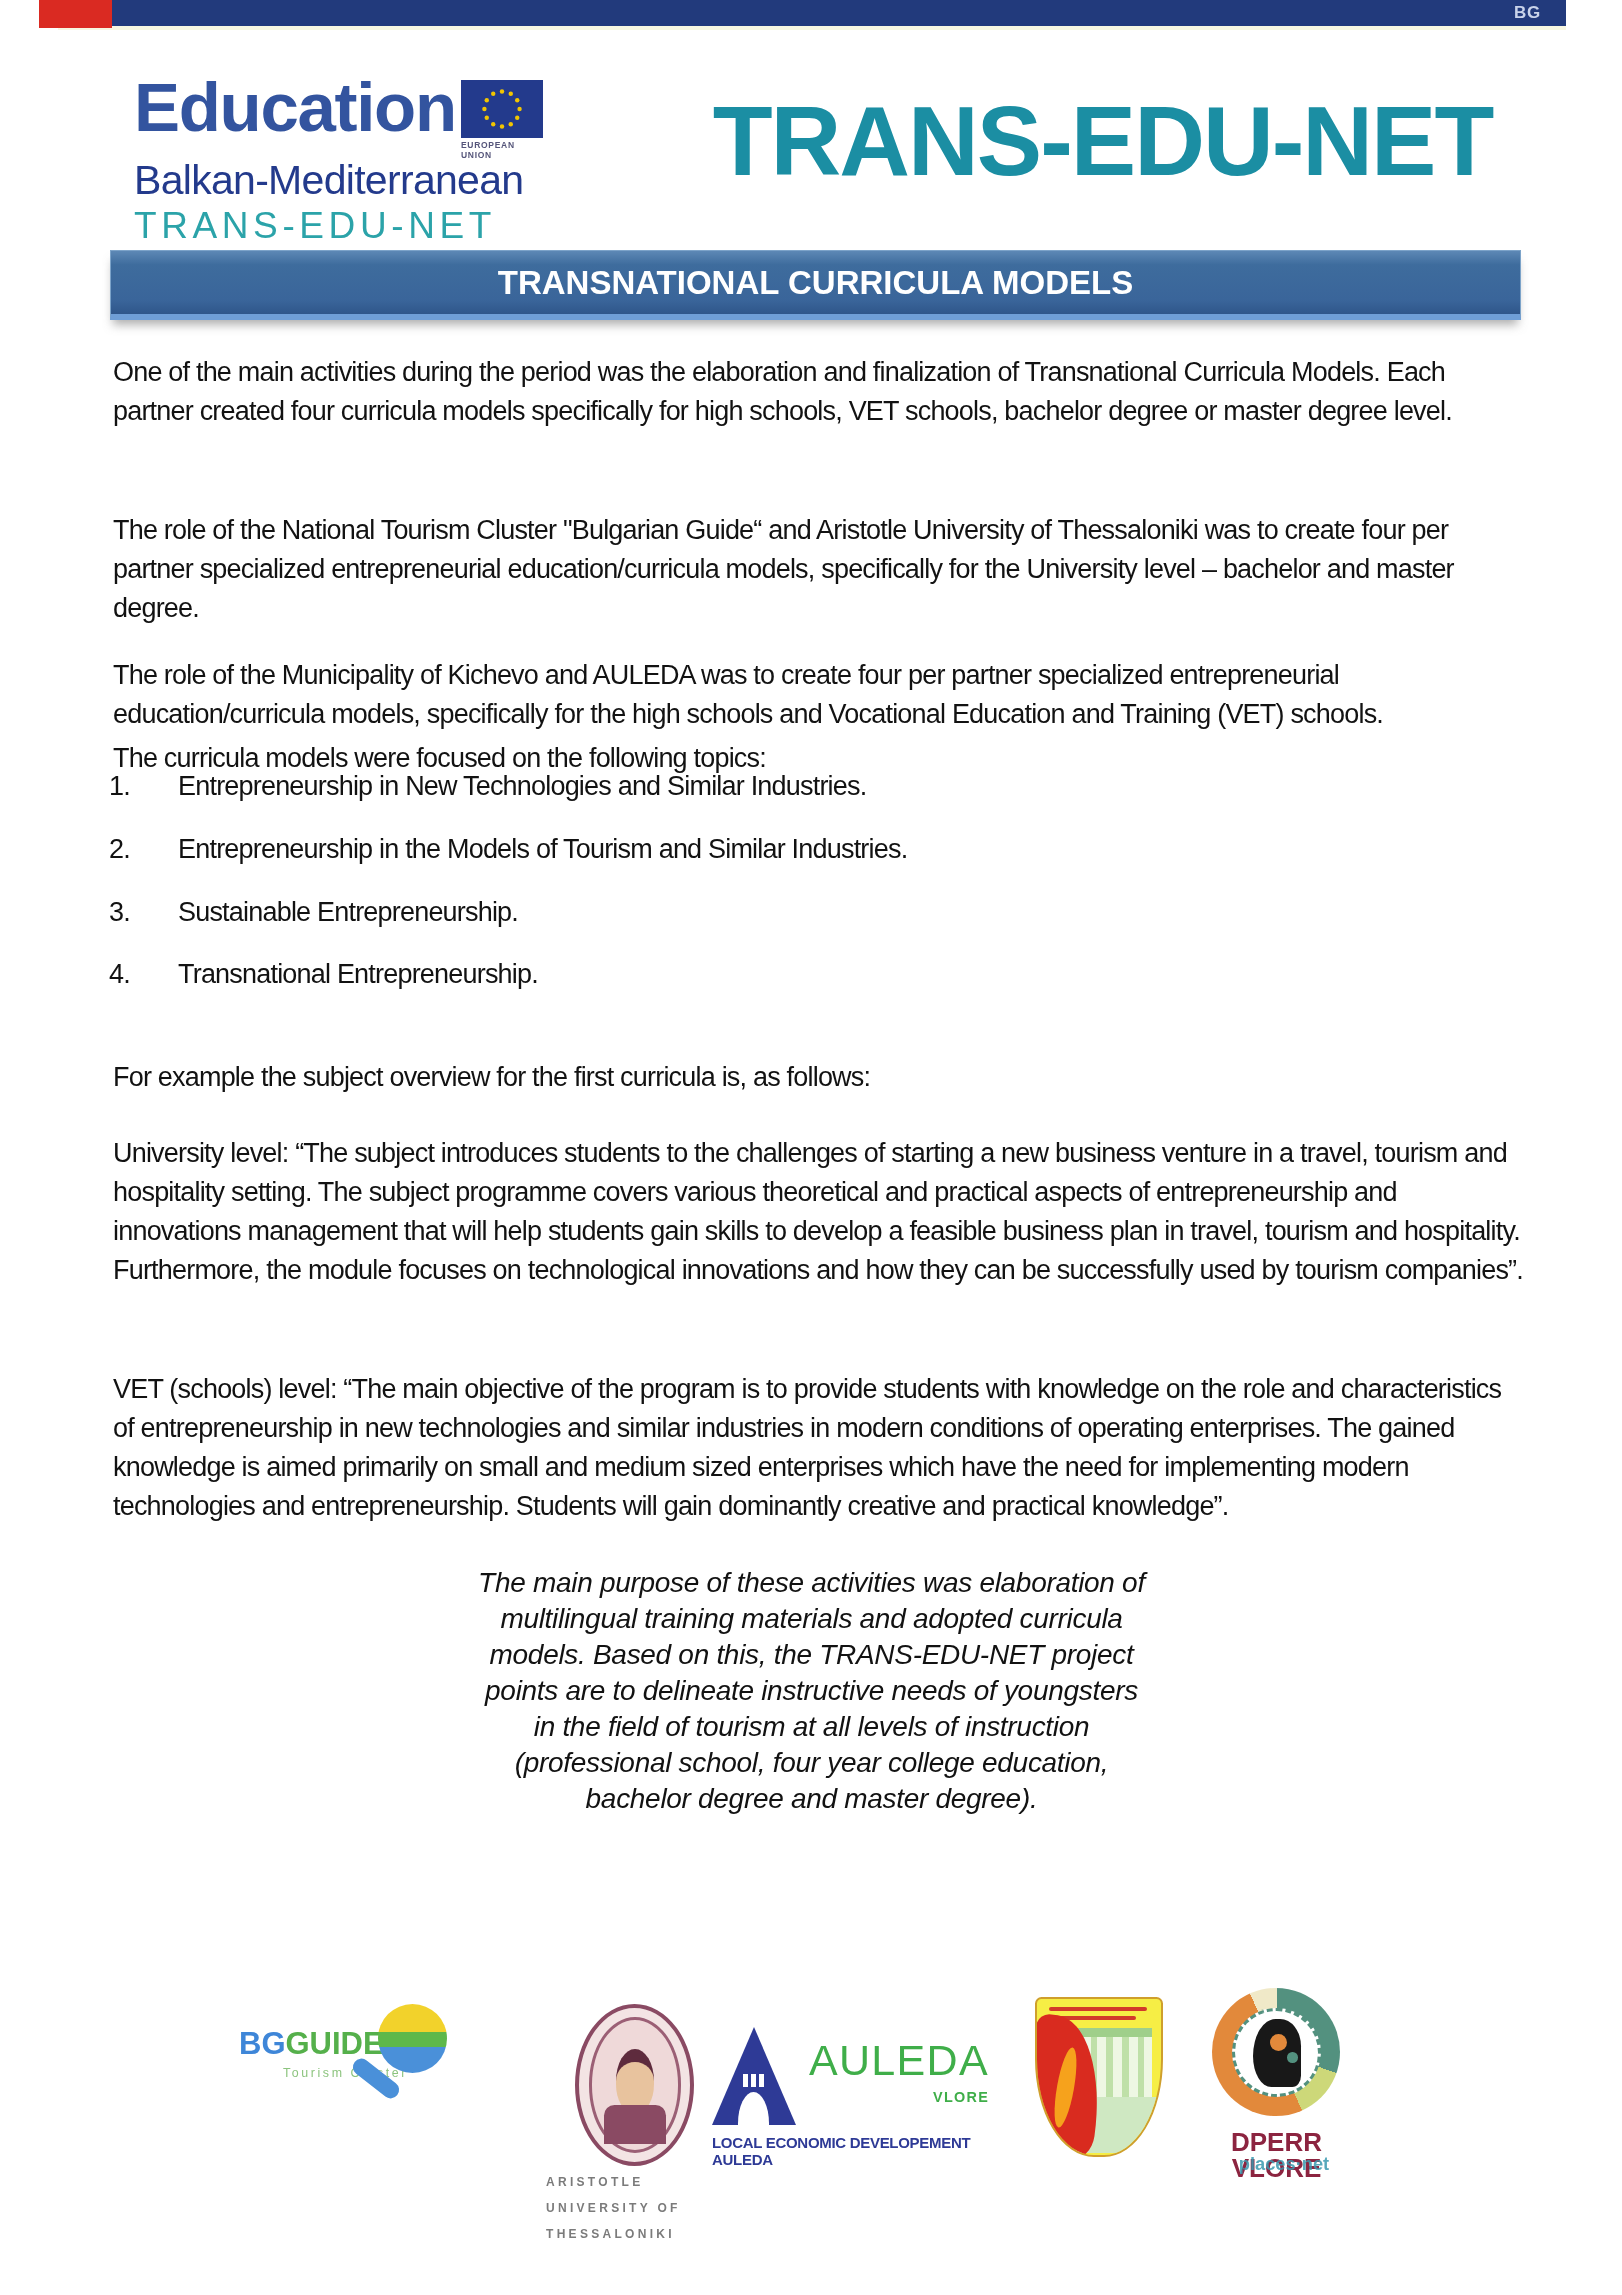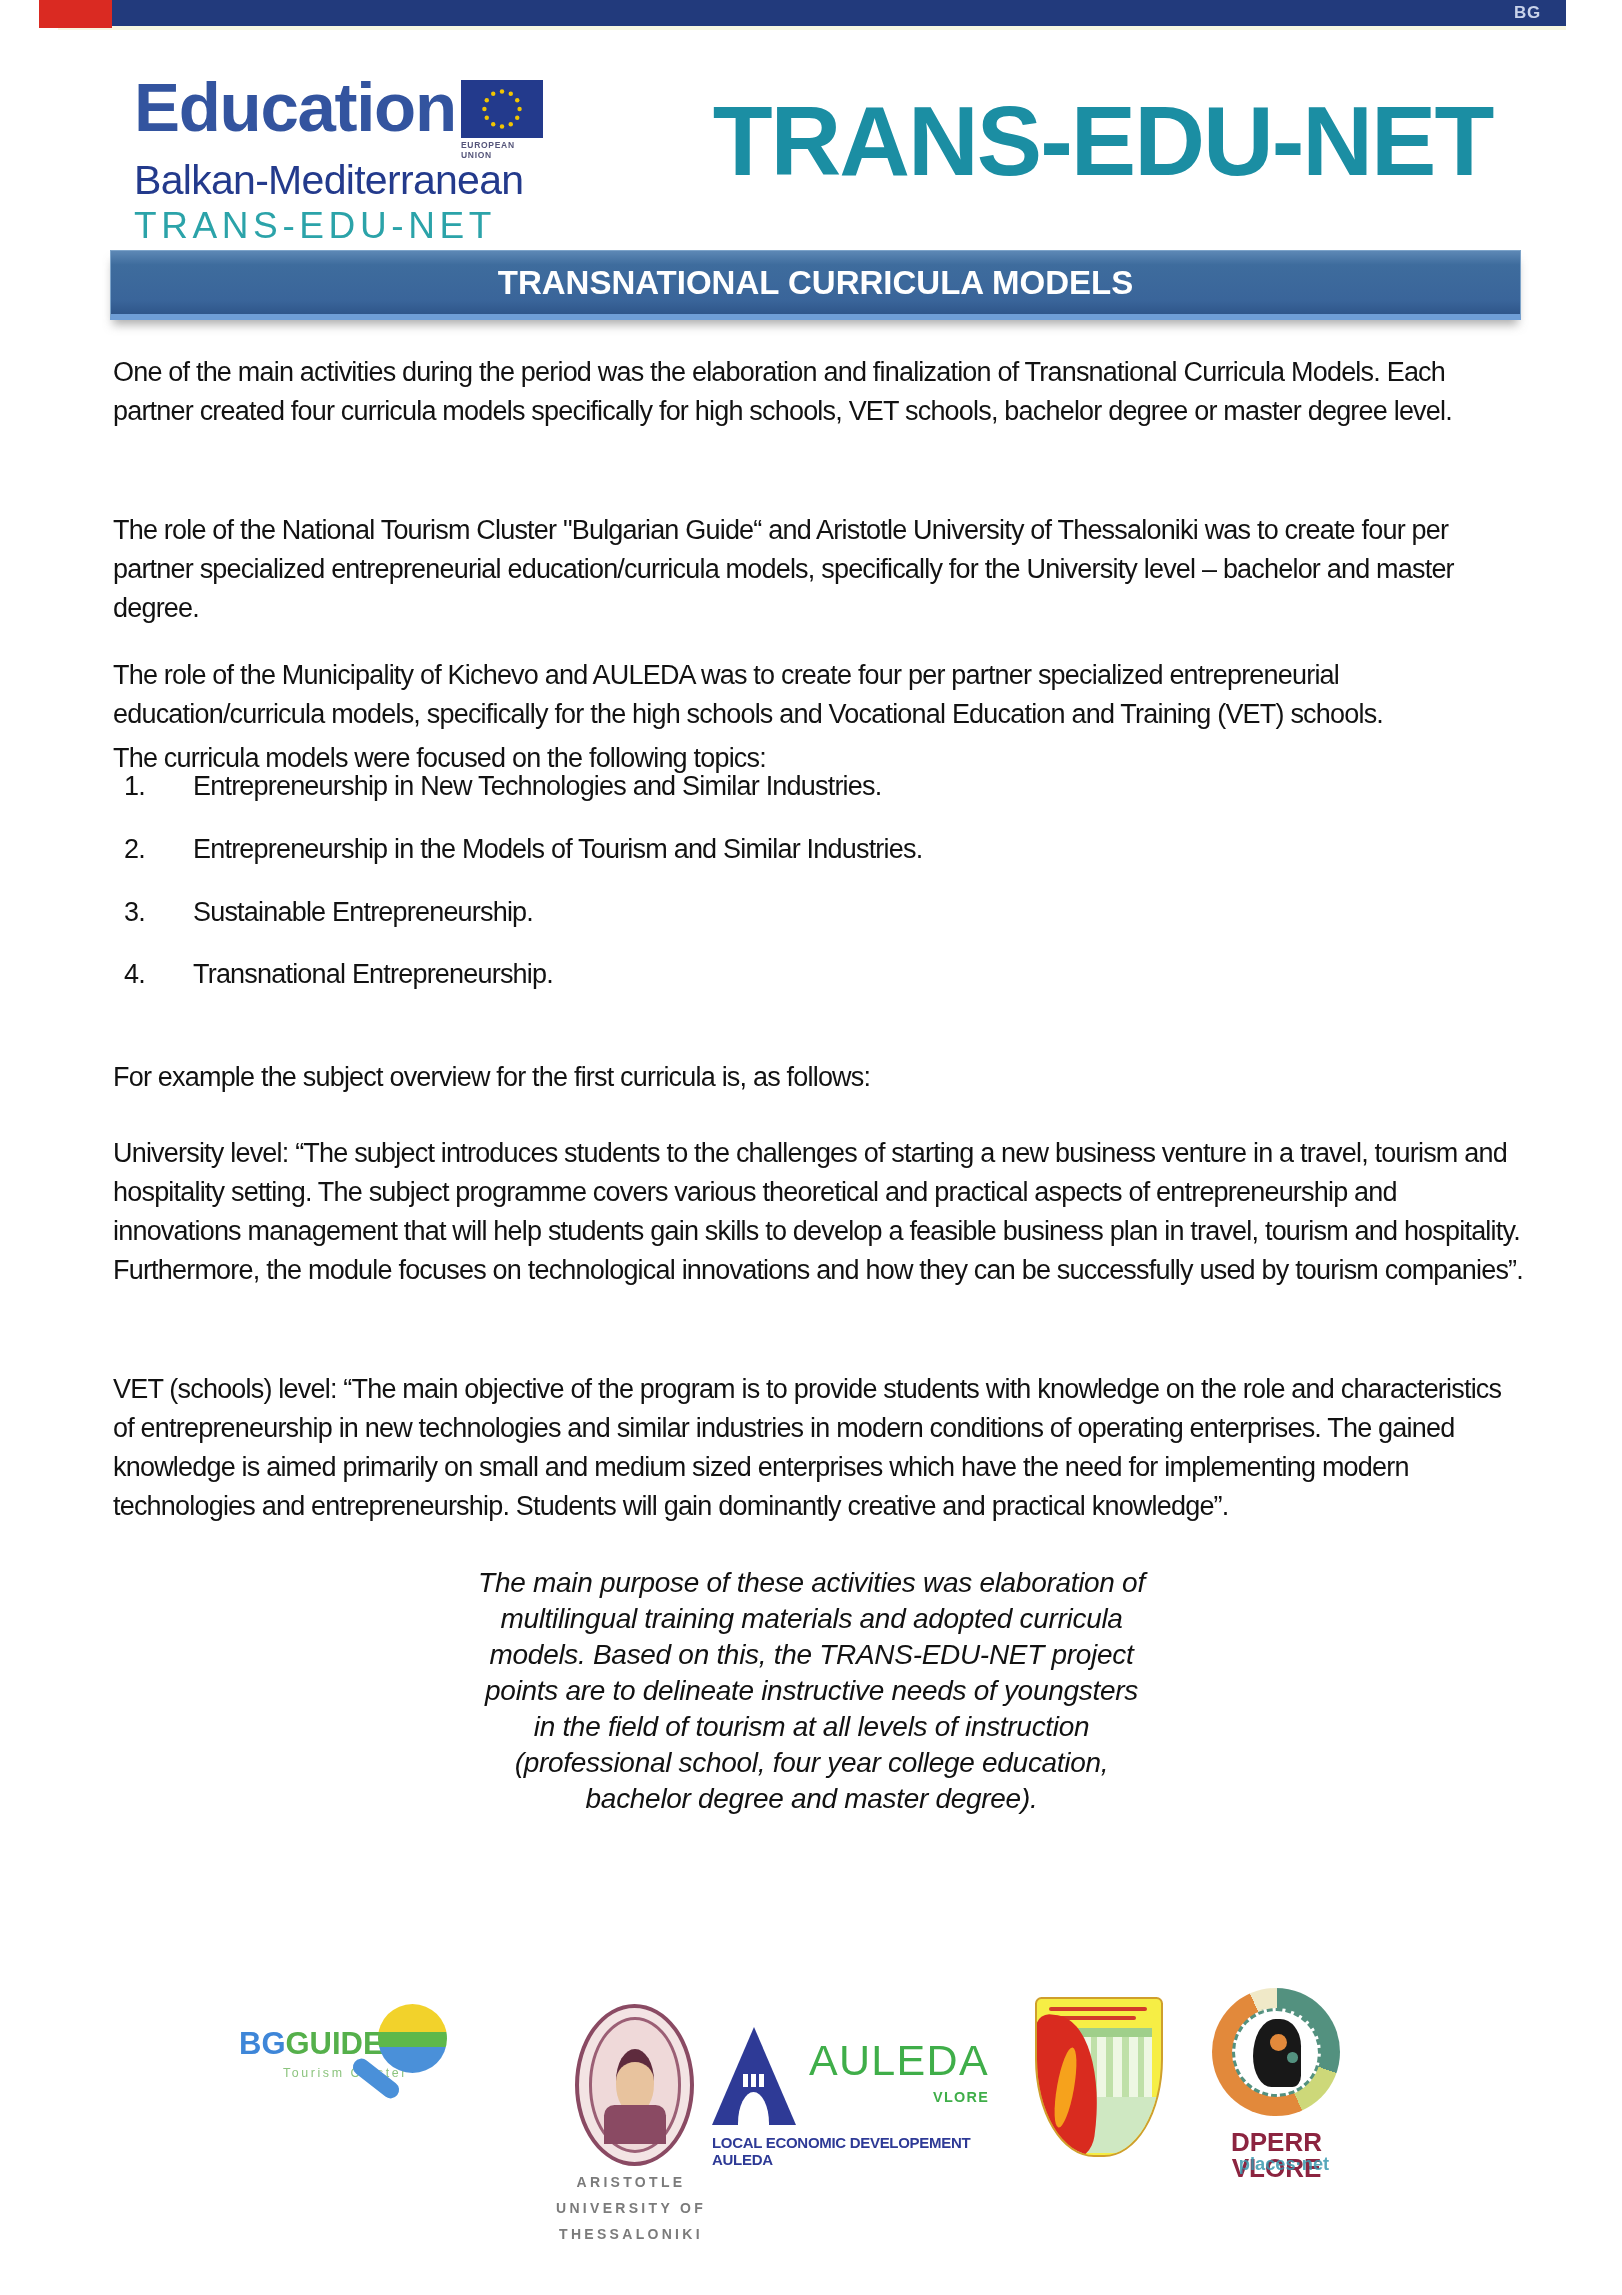--- a/index.html
+++ b/index.html
@@ -35,21 +35,21 @@
     border:1.3px solid #7ca3c9;border-bottom:6.5px solid #6f9ed6;
     box-shadow:0 7.9px 9.2px -2.6px rgba(110,110,110,.55);
     display:flex;align-items:center;justify-content:center}
   .banner-title{font-size:33px;font-weight:bold;color:#ffffff;letter-spacing:0}
 
   
   .para{position:absolute;left:113px;width:1413px;font-size:27px;line-height:39px;
     letter-spacing:-0.8px;color:#121212}
   .p1{top:326px}.p2{top:484px}.p3{top:629px}.topics{top:712px}
   .for-example{top:1031px}.uni{top:1107px}.vet{top:1343px}
-  .li-row{position:absolute;left:124px;width:1381px;font-size:27px;line-height:39px;
+  .li-row{position:absolute;left:109px;width:1381px;font-size:27px;line-height:39px;
     letter-spacing:-0.8px}
   .li-num{display:inline-block;width:69px}
   .li1{top:767px}.li2{top:830px}.li3{top:893px}.li4{top:955px}
   .italic-note{left:474px;top:1565px;width:675px;text-align:center;font-style:italic;
     font-size:28px;line-height:36px;letter-spacing:-0.3px;color:#121212}
 
   
   .bgguide{left:239px;top:2014px;width:216px;height:98px}
   .bgguide-text{position:absolute;left:0;top:14.4px;font-size:31px;font-weight:bold;line-height:1}
   .bg-blue{color:#3e86d8}.guide-green{color:#55b04b}
@@ -61,21 +61,21 @@
 
   .aristotle{left:559px;top:2004px;width:144px;height:242px}
   .arist-emblem{position:absolute;left:16.4px;top:0;width:111px;height:154px;border-radius:50%;
     border:4.6px solid #8a4a63;background:#f3e4e4}
   .arist-emblem::before{content:"";position:absolute;inset:9.2px;border:3.3px solid #9b5f75;
     border-radius:50%;background:#efd9d9}
   .arist-face{position:absolute;left:37px;top:41px;width:38px;height:51px;background:#e8c39e;
     border-radius:50% 50% 45% 45%;border-top:13px solid #5e2b3d}
   .arist-body{position:absolute;left:25px;top:97px;width:62px;height:39px;background:#8a4a63;
     border-radius:10.5px 10.5px 0 0}
-  .arist-text{position:absolute;left:-13px;top:165px;width:170px;text-align:center;font-size:14px;
+  .arist-text{position:absolute;left:-13px;top:165px;width:170px;text-align:left;font-size:12px;
     font-weight:bold;color:#7b7b7b;letter-spacing:3.3px;line-height:26px}
 
   .auleda{left:712px;top:2027px;width:308px;height:131px}
   .auleda-tri{position:absolute;left:0;top:0;width:84px;height:98px;background:#2e3a96;
     clip-path:polygon(50% 0,100% 100%,0 100%)}
   .tri-arch{position:absolute;left:26px;top:65px;width:31px;height:33px;background:#ffffff;
     border-radius:50% 50% 0 0/95% 95% 0 0}
   .tri-w1,.tri-w2,.tri-w3{position:absolute;top:47px;width:5.2px;height:13px;background:#ffffff}
   .tri-w1{left:31px}.tri-w2{left:39px}.tri-w3{left:47px}
   .auleda-name{position:absolute;left:97px;top:11.8px;font-size:43px;font-weight:400;

